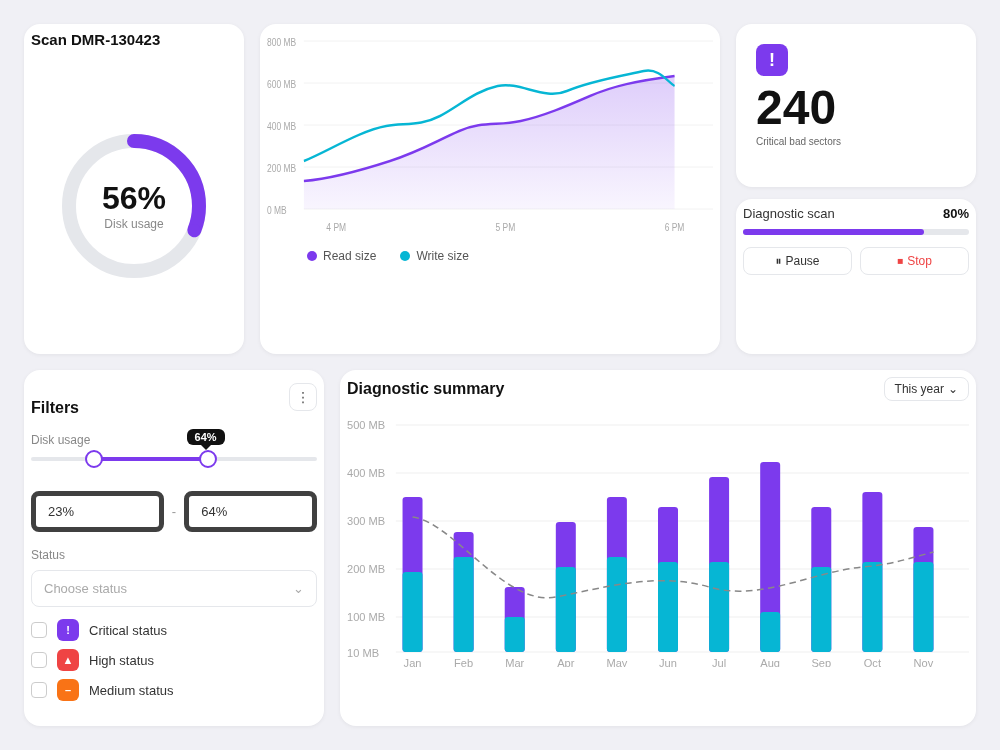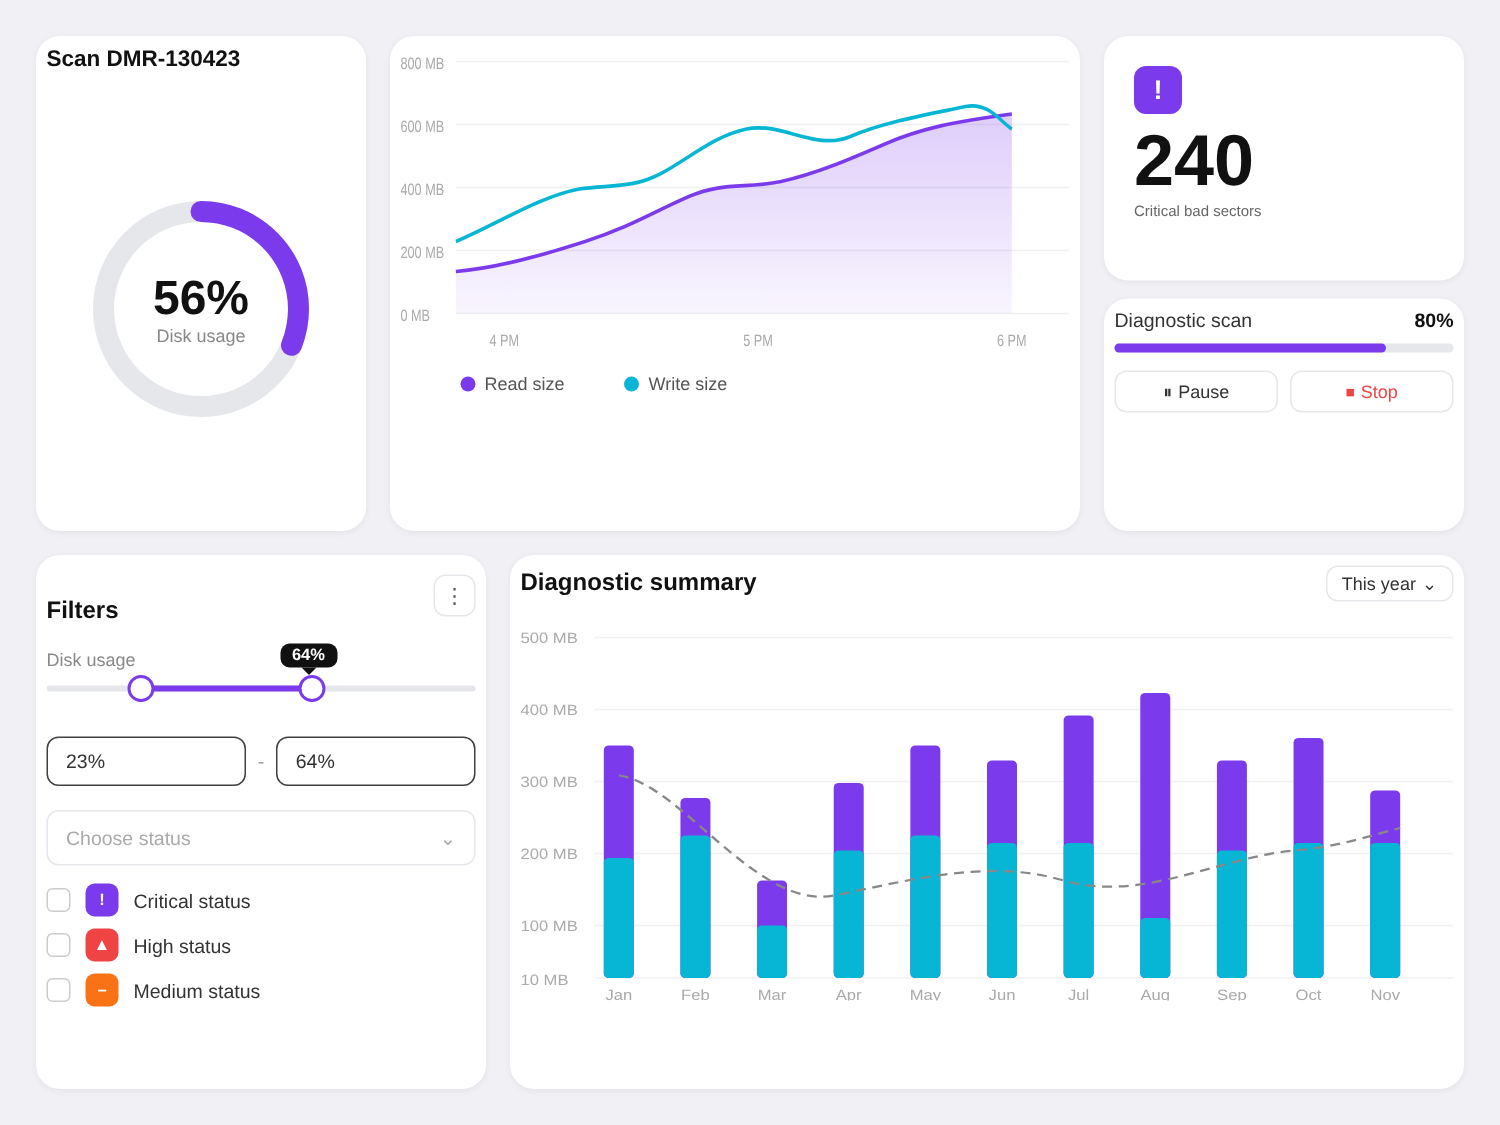--- a/index.html
+++ b/index.html
@@ -78,21 +78,21 @@
     .chart-area {
       position: relative;
       height: 210px;
     }
     .chart-area svg {
       width: 100%;
       height: 100%;
     }
     .chart-legend {
       display: flex;
-      gap: 40px;
+      gap: 24px;
       margin-top: 8px;
       padding-left: 40px;
     }
     .legend-item {
       display: flex;
       align-items: center;
       gap: 6px;
       font-size: 12px;
       color: #555;
     }
@@ -263,21 +263,21 @@
     .range-thumb.left { left: 22%; }
     .range-thumb.right { left: 62%; }
     .range-inputs {
       display: flex;
       gap: 8px;
       align-items: center;
       margin-bottom: 16px;
     }
     .range-input-box {
       flex: 1;
-      border: 1px solid #404040;
+      border: 5px solid #404040;
       border-radius: 8px;
       padding: 8px 12px;
       font-size: 13px;
       color: #333;
       text-align: left;
     }
     .range-sep { color: #999; font-size: 13px; }
     .status-label {
       font-size: 12px;
       color: #888;
@@ -481,20 +481,21 @@
         <div class="range-thumb left"></div>
         <div class="range-thumb right"></div>
       </div>
     </div>
     <div class="range-inputs">
       <div class="range-input-box">23%</div>
       <span class="range-sep">-</span>
       <div class="range-input-box">64%</div>
     </div>
 
+    <div class="status-label">Status</div>
     <div class="status-dropdown">
       <span>Choose status</span>
       <span>⌄</span>
     </div>
 
     <div class="status-list">
       <div class="status-item">
         <div class="status-checkbox"></div>
         <div class="status-badge badge-critical">!</div>
         <span>Critical status</span>

